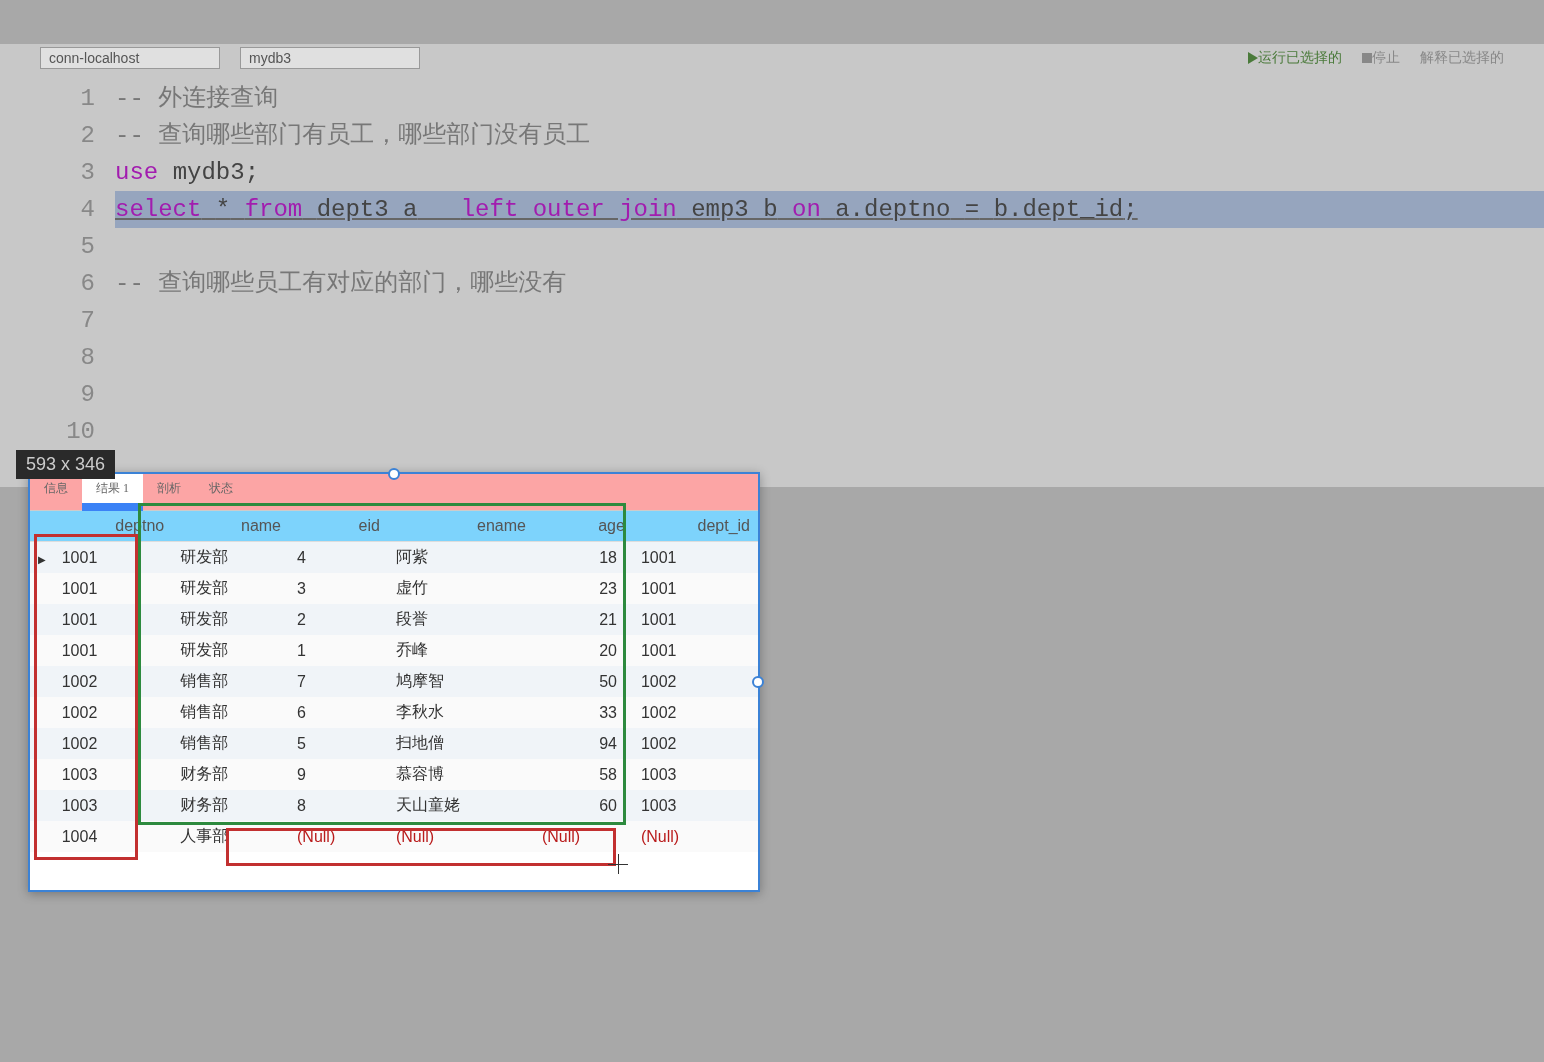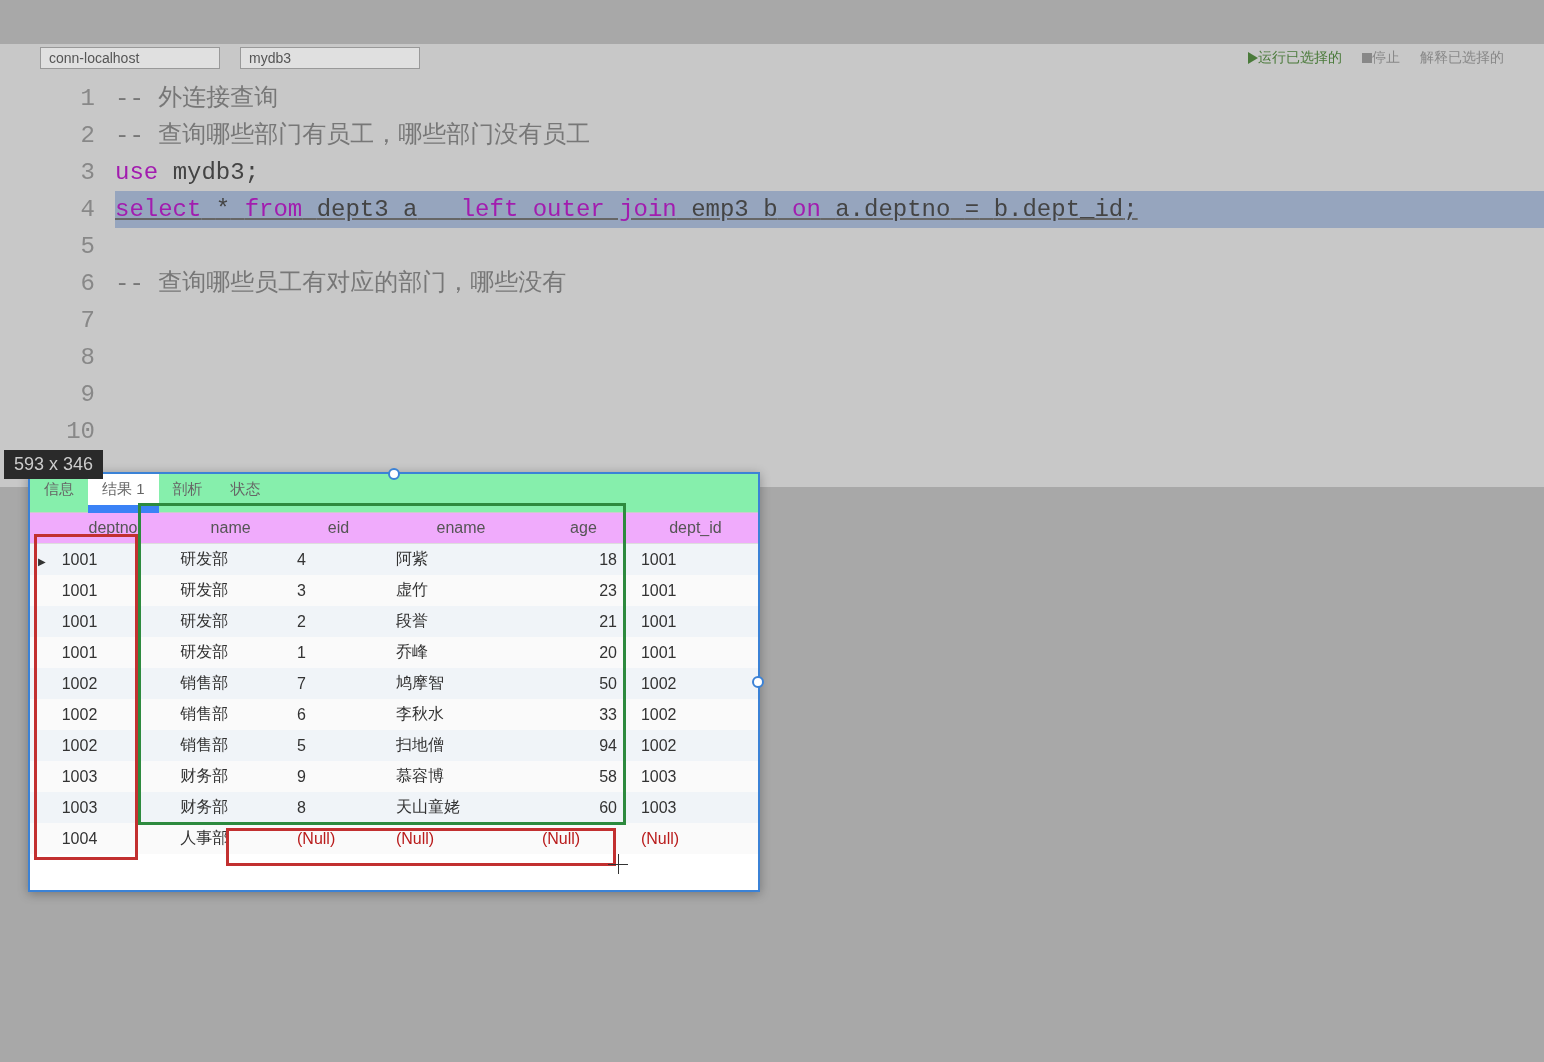--- a/index.html
+++ b/index.html
@@ -69,21 +69,21 @@
     .code-line { height: 37px; line-height: 37px; white-space: pre; }
     .code-line.highlighted { background: rgba(100, 130, 180, 0.5); text-decoration: underline; }
     .kw { color: #a21caf; }
     .ident { color: #444; }
     .op { color: #444; }
     .comment { color: #777; }
     
     .selection-badge {
       position: absolute;
       top: 450px;
-      left: 4px;
+      left: 16px;
       background: #2a2a2a;
       color: #ccc;
       font-size: 18px;
       padding: 4px 10px;
       font-family: Arial, sans-serif;
       z-index: 5;
     }
     
     .results-panel {
       position: absolute;
@@ -102,46 +102,47 @@
       background: #fff;
       border: 2px solid #3b82d6;
       border-radius: 50%;
       z-index: 10;
     }
     .handle-tc { top: -6px; left: 50%; transform: translateX(-50%); }
     .handle-mr { top: 50%; right: -6px; transform: translateY(-50%); }
     
     .tabs {
       display: flex;
-      background: #86efac;
+      background: #fca5a5;
       border-bottom: 1px solid #ccc;
-      font-size: 15px;
+      font-size: 12px;
       color: #666;
+      font-family: Liberation Serif, serif;
     }
     .tab {
       padding: 6px 14px;
       cursor: pointer;
     }
     .tab.active {
       background: #fff;
       border-bottom: 8px solid #3b82f6;
       margin-bottom: -1px;
     }
     
     .data-table {
       width: 100%;
       border-collapse: collapse;
       font-size: 16px;
     }
     .data-table th {
-      text-align: center;
+      text-align: right;
       font-weight: normal;
       color: #555;
       padding: 6px 8px;
-      background: #f0abfc;
+      background: #7dd3fc;
       border-bottom: 1px solid #ddd;
     }
     .data-table td {
       padding: 5px 8px;
       color: #333;
     }
     .data-table tr.odd td { background: #fafafa; }
     .data-table tr.even td { background: #f0f4f8; }
     .data-table td.null-val { color: #b91c1c; font-style: normal; }
     .data-table td.num { text-align: right; padding-right: 16px; }

